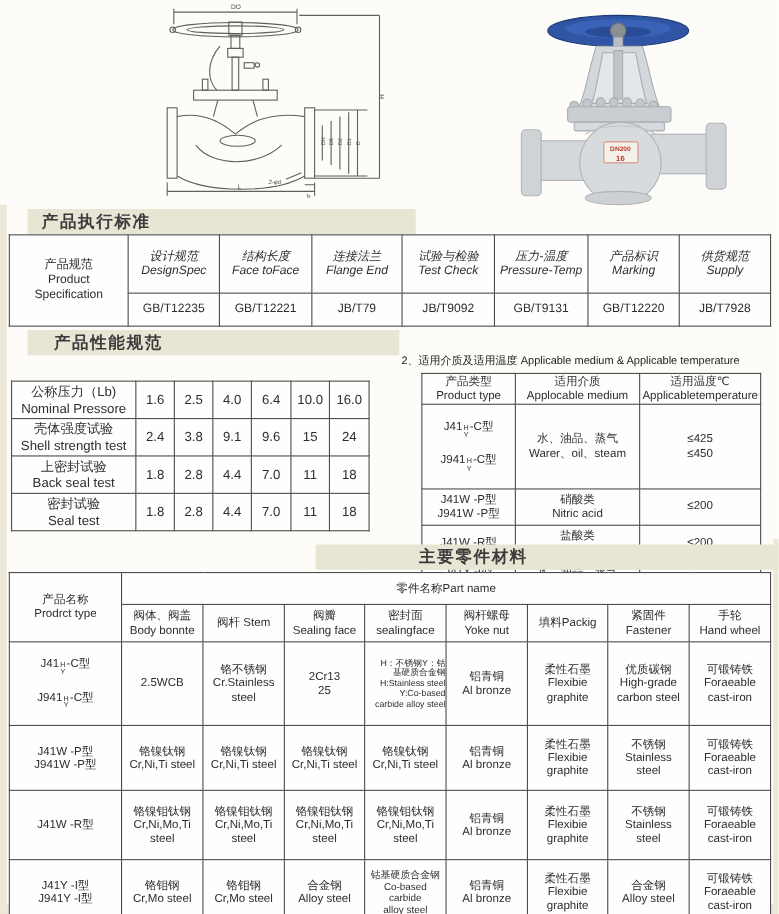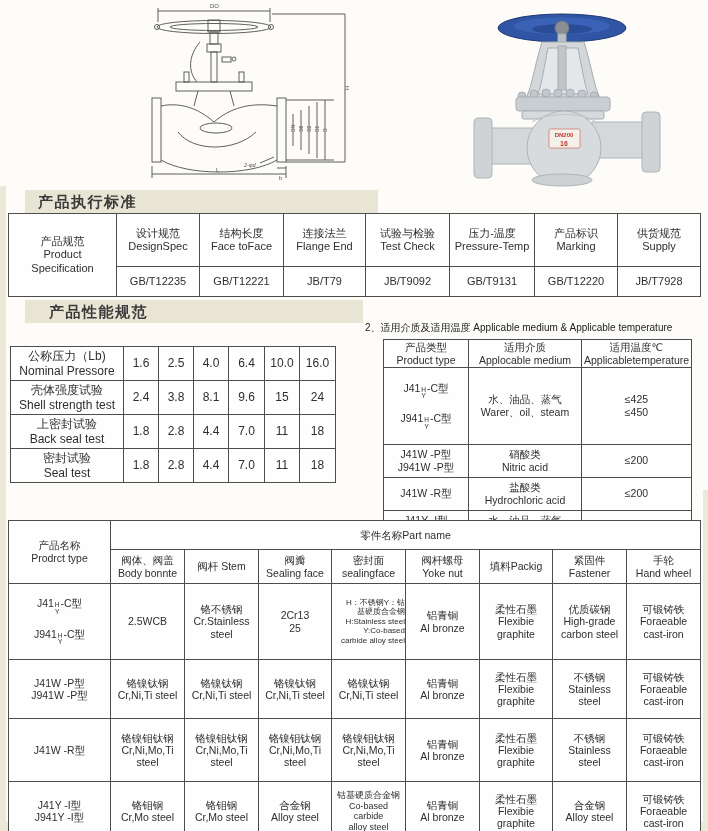--- a/index.html
+++ b/index.html
@@ -27,21 +27,21 @@
   .cap-pressure{left:10px;top:345px;font-style:italic;}
   .cap-medium{left:365px;top:321px;font-size:10px;}
 
   table{border-collapse:collapse;table-layout:fixed;position:absolute;background:#fefefe;}
   td{
     border:1px solid #4d4d4d;text-align:center;vertical-align:middle;
     white-space:pre-line;padding:1px 2px;line-height:1.2;
     overflow:hidden;
   }
   .t-std{left:8px;top:213px;width:692px;font-size:11px;}
-  .t-std td.hd{height:50px;}
+  .t-std td.hd{height:50px;font-style:italic;}
   .t-std td.val{height:27px;}
   .t-press{left:10px;top:346px;width:325px;font-size:12px;}
   .t-press td{height:31px;}
   .t-med{left:383px;top:339px;width:308px;font-size:10.5px;}
   .t-med td.hd{height:25px;line-height:1.15;margin-top:48px;}
   .t-med td{height:30px;}
   .t-mat{left:8px;top:520px;width:692px;font-size:10.5px;}
   .t-mat td.h1{height:26px;}
   .t-mat td.h2{height:31px;line-height:1.15;}
   .t-mat td.r{line-height:1.18;}
@@ -256,21 +256,21 @@
       <td>4.0</td>
       <td>6.4</td>
       <td>10.0</td>
       <td>16.0</td>
     </tr>
     <tr>
       <td>壳体强度试验
 Shell strength test</td>
       <td>2.4</td>
       <td>3.8</td>
-      <td>8.1</td>
+      <td>9.1</td>
       <td>9.6</td>
       <td>15</td>
       <td>24</td>
     </tr>
     <tr>
       <td>上密封试验
 Back seal test</td>
       <td>1.8</td>
       <td>2.8</td>
       <td>4.4</td>
@@ -340,20 +340,23 @@
     <tr>
       <td>J41Y -I型
 J941Y -I型</td>
       <td>水、油品、蒸气
 Warer、oil、steam</td>
       <td>≤550</td>
     </tr>
   </tbody>
     </table>
 
+  <div class="secbar bar-materials">
+    <span>主要零件材料</span>
+  </div>
 
   <table class="t-mat">
     <colgroup>
       <col style="width:102px">
         <col style="width:74px">
         <col style="width:74px">
         <col style="width:73px">
       <col style="width:74px">
         <col style="width:74px">
         <col style="width:73px">

